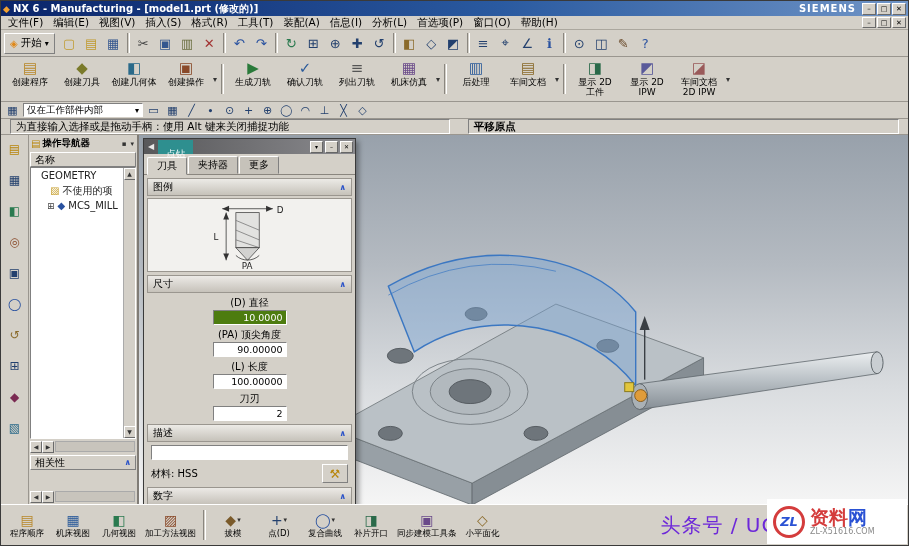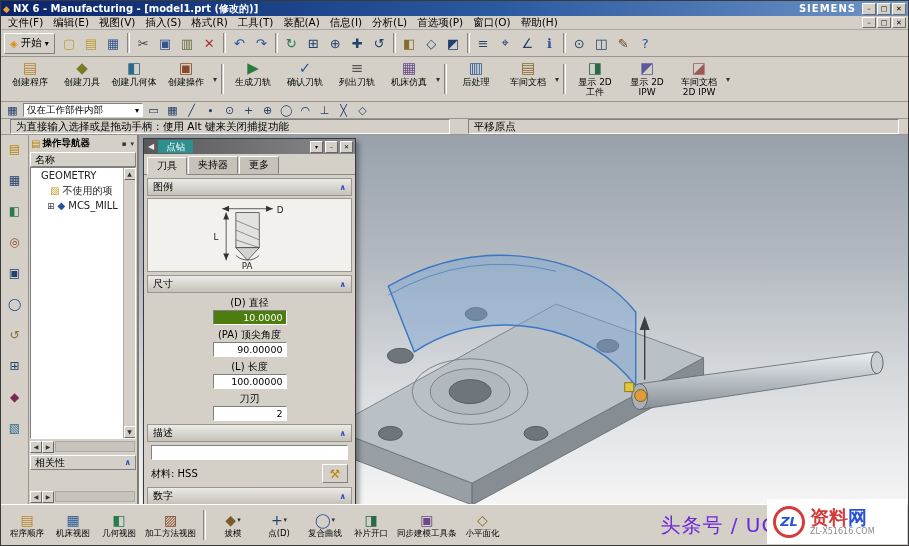--- a/index.html
+++ b/index.html
@@ -33,21 +33,21 @@
   .grp-dd{align-self:center;font-size:8px;color:#333;padding:0 1px;}
 
   .toolbar3{height:17px;display:flex;align-items:center;padding:0 3px;gap:2px;border-bottom:1px solid #9a968f;background:#d4d0c8;font-size:10px;}
   .scope-dd{width:120px;height:14px;background:#fff;border:1px solid;border-color:#808080 #fff #fff #808080;display:flex;align-items:center;justify-content:space-between;padding:0 3px;font-size:9.5px;white-space:nowrap;overflow:hidden;}
   .scope-dd .dd{font-size:8px;}
   .mini-icon{width:17px;height:15px;display:flex;align-items:center;justify-content:center;font-size:11px;color:#23406e;}
 
   .promptbar{height:16px;display:flex;background:#d4d0c8;border-bottom:1px solid #9a968f;font-size:10.5px;}
   .prompt-seg{border:1px solid;border-color:#808080 #fff #fff #808080;display:flex;align-items:center;padding:0 5px;margin:0 9px;white-space:nowrap;overflow:hidden;}
   .prompt-left{flex:1.02;}
-  .prompt-right{flex:1;font-weight:normal;}
+  .prompt-right{flex:1;font-weight:bold;}
 
   
   .main{position:absolute;top:134px;left:0;right:0;bottom:41px;}
   .resource{position:absolute;left:0;top:0;bottom:0;width:28px;background:#d4d0c8;border-right:1px solid #9a968f;display:flex;flex-direction:column;align-items:center;padding-top:5px;gap:13px;}
   .res-icon{width:18px;height:18px;display:flex;align-items:center;justify-content:center;font-size:12px;}
 
   .navigator{position:absolute;left:28px;top:0;bottom:0;width:110px;background:#d4d0c8;border-right:2px solid #807c76;display:flex;flex-direction:column;}
   .nav-header{height:17px;display:flex;align-items:center;gap:2px;padding:0 2px;font-size:9.5px;font-weight:bold;white-space:nowrap;overflow:hidden;}
   .nav-header .g{color:#b8860b;font-size:10px;}
   .nav-header .spacer{flex:1;}
@@ -65,21 +65,21 @@
   .nav-dep .chev{color:#2a52c8;font-size:8px;font-weight:bold;}
   .nav-depbody{height:18px;margin:0 1px;background:#d4d0c8;}
 
   .viewport{position:absolute;left:138px;right:0;top:0;bottom:0;background:linear-gradient(180deg,#98a1ab 0%,#b4bac1 35%,#d9dcdf 68%,#f5f5f5 100%);}
   .viewport svg{position:absolute;left:0;top:0;width:100%;height:100%;}
 
   
   .dialog{position:absolute;left:142px;top:3px;width:213px;background:#d4d0c8;border:1px solid #3a3a3a;box-shadow:3px 3px 5px rgba(0,0,0,0.35);font-size:10px;}
   .dlg-title{height:15px;background:linear-gradient(90deg,#58585a,#8a8a8e);display:flex;align-items:center;gap:2px;padding:0 2px;}
   .dlg-title .back{color:#e8e8e8;font-size:8px;padding:0 2px;}
-  .dlg-title .tname{background:#2e8f8f;color:#fff;font-size:9.5px;padding:0 8px;height:13px;line-height:13px;}
+  .dlg-title .tname{background:#2e8f8f;color:#fff;font-size:9.5px;padding:7px 8px;height:13px;line-height:13px;}
   .dlg-title .spacer{flex:1;}
   .dlg-title .tbn{width:13px;height:12px;background:#d4d0c8;border:1px solid;border-color:#fff #666 #666 #fff;font-size:6px;line-height:10px;text-align:center;}
   .dlg-tabs{display:flex;padding:2px 3px 0;gap:1px;border-bottom:1px solid #8a867f;}
   .dlg-tab{padding:1px 9px;font-size:10px;background:#c6c2ba;border:1px solid;border-color:#fff #808080 #c6c2ba #fff;border-radius:2px 2px 0 0;position:relative;}
   .dlg-tab.active{background:#d4d0c8;top:1px;border-bottom-color:#d4d0c8;}
   .dlg-group-hdr{height:18px;margin:3px 3px 0;background:linear-gradient(180deg,#eceae6,#c6c2ba);border:1px solid #9a968f;display:flex;align-items:center;justify-content:space-between;padding:0 5px;font-size:10px;}
   .dlg-group-hdr .chev{color:#2a52c8;font-size:8px;font-weight:bold;}
   .legend-body{margin:2px 3px;background:#f2f1ee;border:1px solid #9a968f;height:74px;position:relative;}
   .legend-body svg{position:absolute;inset:0;width:100%;height:100%;}
   .dlg-row{display:flex;align-items:center;justify-content:space-between;margin:3px 7px;font-size:10px;white-space:nowrap;flex-direction:column;}

